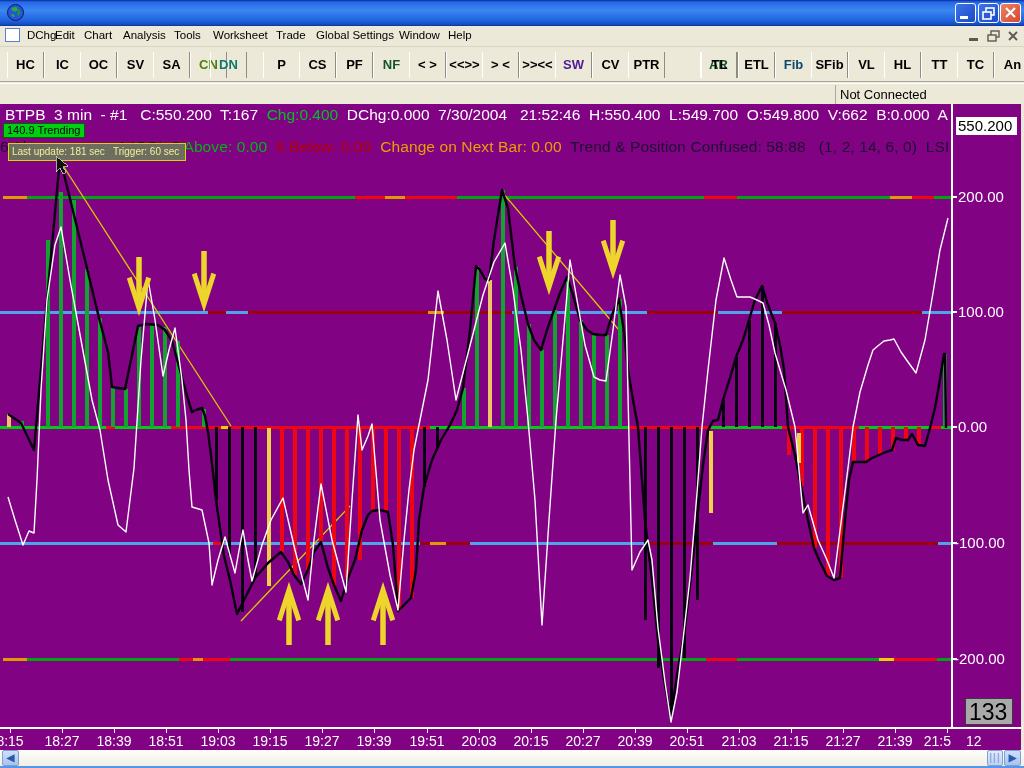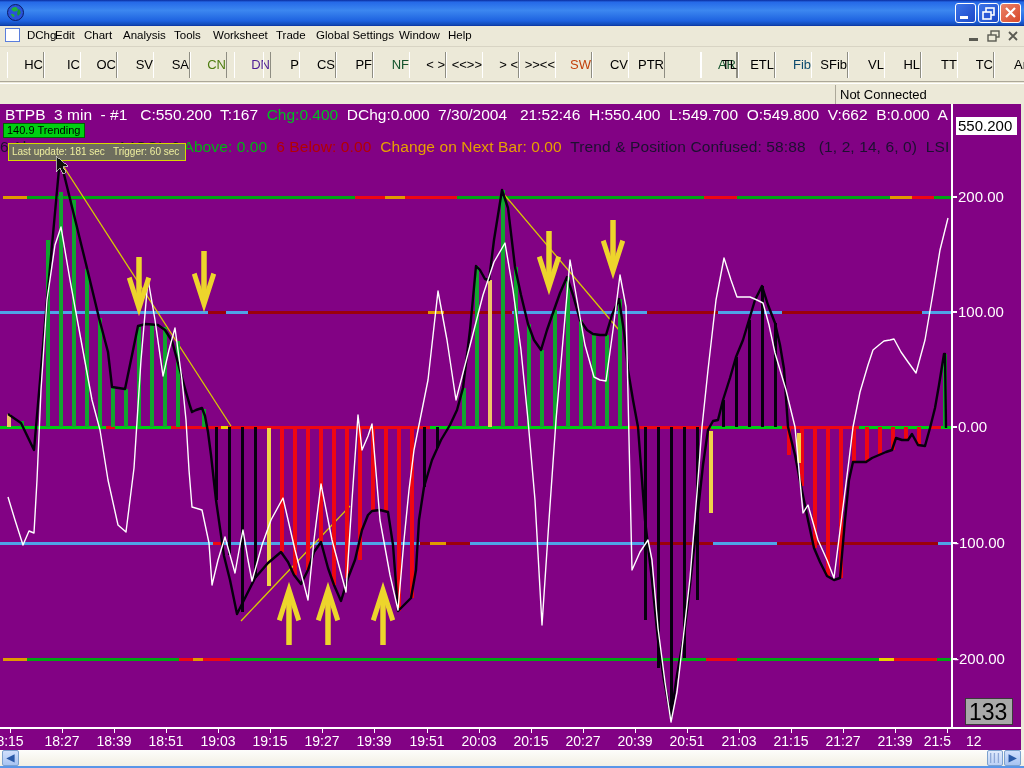--- a/index.html
+++ b/index.html
@@ -1,20 +1,20 @@
 <!DOCTYPE html>
 <html><head><meta charset="utf-8"><style>
 *{margin:0;padding:0;box-sizing:border-box}
 body{width:1024px;height:768px;overflow:hidden;font-family:"Liberation Sans",sans-serif;position:relative;background:#ece9d8}
 #title{position:absolute;left:0;top:0;width:1024px;height:26px;background:linear-gradient(180deg,#0a2c9e 0%,#2569e8 8%,#3c87f0 40%,#1e62e0 80%,#1149b4 96%,#0a2c9e 100%)}
 #title .txt{position:absolute;left:27px;top:5px;color:#fff;font-size:13.5px;font-weight:bold;letter-spacing:0.25px;white-space:pre}
 .wbtn{position:absolute;top:3px;width:21px;height:20px;border-radius:3px;border:1px solid #fff;color:#fff;text-align:center;font-size:12px;line-height:18px;font-weight:bold}
 #menubar{position:absolute;left:0;top:26px;width:1024px;height:21px;background:#ece9d8;font-size:11.5px;color:#000;border-bottom:1px solid #d8d4c4}
 #toolbar{position:absolute;left:0;top:48px;width:1024px;height:34px;background:#ece9d8;border-bottom:1px solid #aca899}
-.tbtn{position:absolute;top:4px;width:37px;height:26px;font-size:13px;font-weight:normal;text-align:right;line-height:26px;border-right:1px solid #8e8d82;border-left:1px solid #fff;white-space:nowrap;overflow:visible}
+.tbtn{position:absolute;top:4px;width:37px;height:26px;font-size:13px;font-weight:bold;text-align:center;line-height:26px;border-right:1px solid #8e8d82;border-left:1px solid #fff;white-space:nowrap;overflow:visible}
 #status{position:absolute;left:0;top:83px;width:1024px;height:21px;background:#ece9d8;font-size:13px;color:#000;border-top:1px solid #fff}
 #scroll{position:absolute;left:0;top:750px;width:1024px;height:16px;background:linear-gradient(180deg,#fdfdfb,#f2f0e4)}
 .sbtn{position:absolute;top:0px;width:17px;height:16px;background:linear-gradient(180deg,#cfdffc,#a8c4f2);border:1px solid #7da2ce;border-radius:2px;color:#2a5aa8;font-size:10px;text-align:center;line-height:14px;font-weight:bold}
 #bluebot{position:absolute;left:0;top:766px;width:1024px;height:2px;background:#5a96e8}
 </style></head><body>
 <div id="title">
  <svg style="position:absolute;left:7px;top:4px" width="17" height="17">
       <circle cx="8.5" cy="8.5" r="8" fill="#2a52d8" stroke="#0a1a66"></circle>
       <path d="M4 5 Q7 2 10 3.5 L11 6 Q9 8 6.5 7.5 Z" fill="#21b13a"></path>
       <path d="M11.5 5 Q14 6.5 13.5 9.5 L11 12 Q9.5 10 10.5 7.5 Z" fill="#1a9a30"></path>
@@ -52,30 +52,30 @@
       <path d="M3 3 L11 11 M11 3 L3 11" stroke="#5a5a52" stroke-width="1.8"></path>
     </svg>
 </div>
 <div id="toolbar">
     <div class="tbtn" style="left:7px;color:#000">HC</div>
     <div class="tbtn" style="left:44px;color:#000">IC</div>
     <div class="tbtn" style="left:80px;color:#000">OC</div>
     <div class="tbtn" style="left:117px;color:#000">SV</div>
     <div class="tbtn" style="left:153px;color:#000">SA</div>
     <div class="tbtn" style="left:190px;color:#4d7c0f">CN</div>
-    <div class="tbtn" style="left:234px;color:#4c1d95">DN</div>
+    <div class="tbtn" style="left:210px;color:#0f766e">DN</div>
     <div class="tbtn" style="left:263px;color:#000">P</div>
     <div class="tbtn" style="left:299px;color:#000">CS</div>
     <div class="tbtn" style="left:336px;color:#000">PF</div>
     <div class="tbtn" style="left:373px;color:#14532d">NF</div>
     <div class="tbtn" style="left:409px;color:#000">&lt; &gt;</div>
     <div class="tbtn" style="left:446px;color:#000">&lt;&lt;&gt;&gt;</div>
     <div class="tbtn" style="left:482px;color:#000">&gt; &lt;</div>
     <div class="tbtn" style="left:519px;color:#000">&gt;&gt;&lt;&lt;</div>
-    <div class="tbtn" style="left:555px;color:#c2410c">SW</div>
+    <div class="tbtn" style="left:555px;color:#4c1d95">SW</div>
     <div class="tbtn" style="left:592px;color:#000">CV</div>
     <div class="tbtn" style="left:628px;color:#000">PTR</div>
     <div class="tbtn" style="left:700px;color:#14532d">AR</div>
     <div class="tbtn" style="left:701px;color:#000">TL</div>
     <div class="tbtn" style="left:738px;color:#000">ETL</div>
     <div class="tbtn" style="left:775px;color:#0c4a6e">Fib</div>
     <div class="tbtn" style="left:811px;color:#000">SFib</div>
     <div class="tbtn" style="left:848px;color:#000">VL</div>
     <div class="tbtn" style="left:884px;color:#000">HL</div>
     <div class="tbtn" style="left:921px;color:#000">TT</div>

